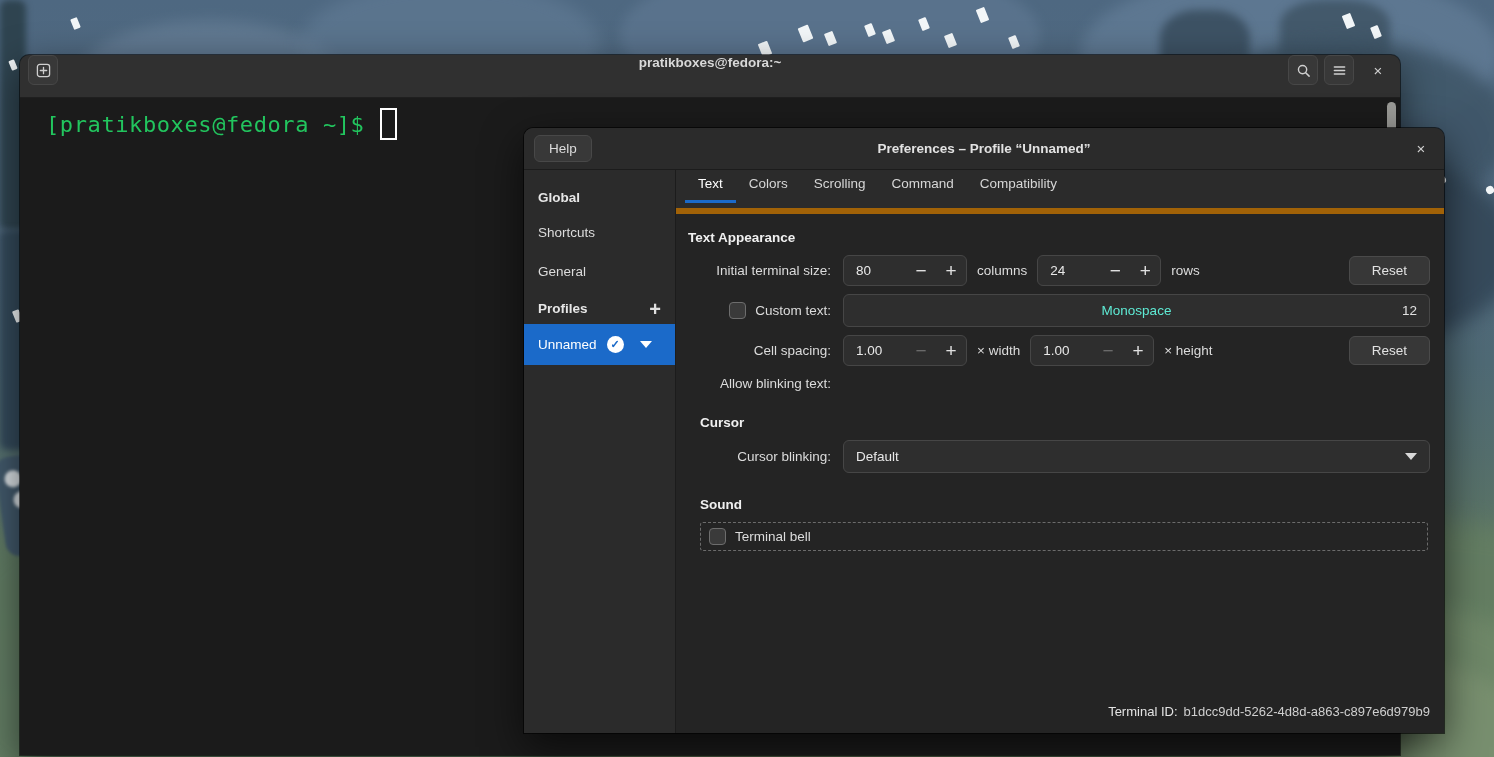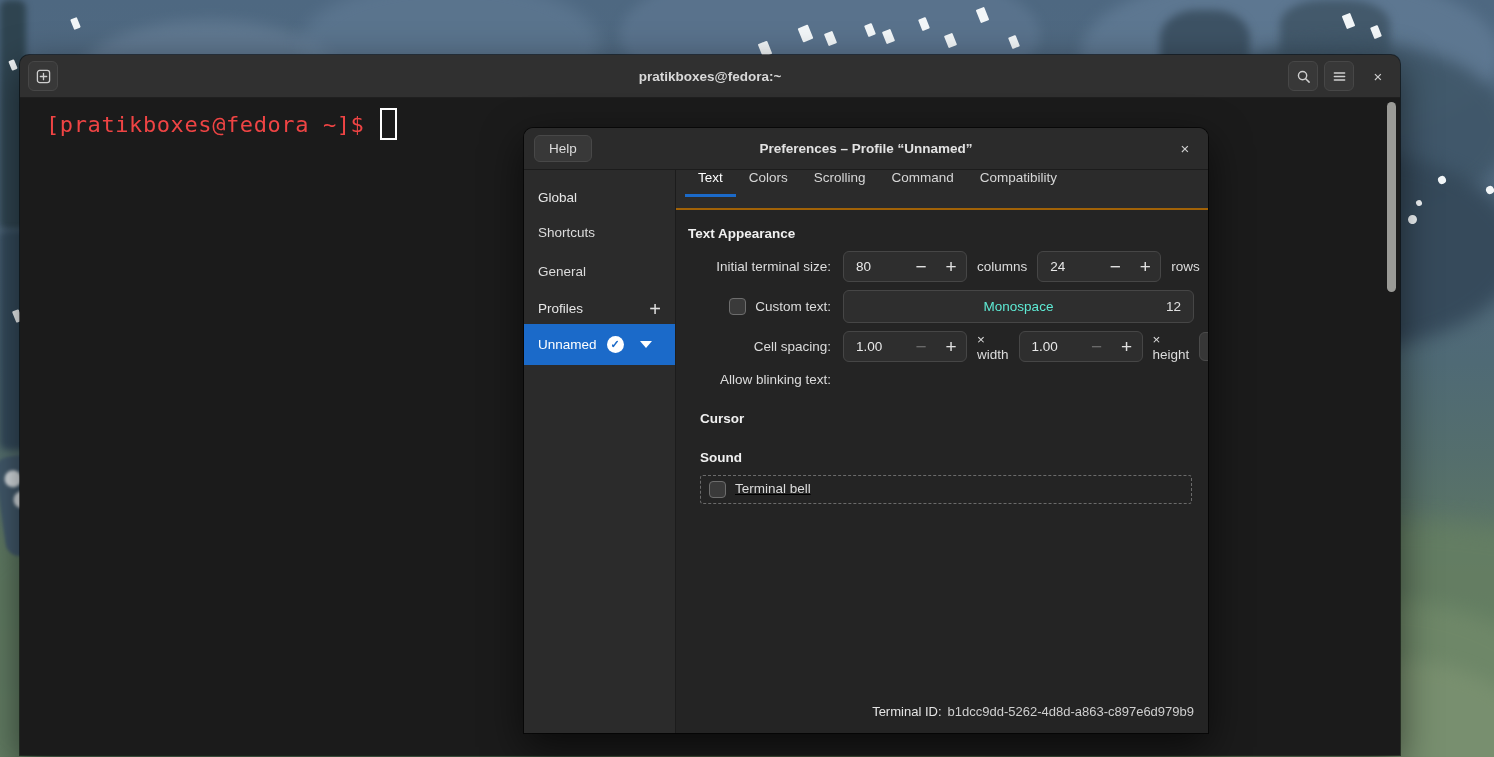--- a/index.html
+++ b/index.html
@@ -105,21 +105,21 @@
     width: 1380px; height: 700px;
     border-radius: 9px 9px 0 0;
     box-shadow: 0 12px 38px rgba(0,0,0,.55), 0 0 0 1px rgba(0,0,0,.55);
     overflow: hidden;
     background: #1b1b1b;
   }
   #titlebar {
     height: 42px;
     background: #303030;
     border-bottom: 1px solid #1f1f1f;
-    display: flex; align-items: center;
+    display: flex; align-items: flex-start;
     padding: 0 8px;
     position: relative;
   }
   #titlebar .title {
     position: absolute; left: 0; right: 0; text-align: center;
     font-size: 13.5px; font-weight: bold; color: #d8d8d8;
     pointer-events: none;
   }
   .tb-btn {
     width: 28px; height: 28px; border-radius: 6px;
@@ -135,41 +135,41 @@
 
   #terminal-body {
     position: relative;
     height: 658px;
     background: #1b1b1b;
     padding: 10px 0 0 26px;
     box-sizing: border-box;
   }
   #prompt-line {
     font-family: "DejaVu Sans Mono", monospace;
-    font-size: 22px; color: #ef4444; white-space: pre;
+    font-size: 22px; color: #22c55e; white-space: pre;
     display: flex; align-items: center; letter-spacing: 0.6px;
   }
   #term-cursor {
     display: inline-block;
     width: 13px; height: 28px;
     border: 2px solid #ffffff;
     background: transparent;
     margin-left: 16px;
   }
   #term-scrollbar {
     position: absolute; right: 4px; top: 4px;
     width: 9px; height: 190px;
     background: #9a9a96; border-radius: 5px;
   }
 
   
   #prefs-dialog {
     position: absolute;
     left: 524px; top: 128px;
-    width: 684px; height: 605px;
+    width: 920px; height: 605px;
     background: #242424;
     border-radius: 9px 9px 0 0;
     box-shadow: 0 14px 40px rgba(0,0,0,.62), 0 0 0 1px rgba(0,0,0,.6);
     overflow: hidden;
     display: flex; flex-direction: column;
   }
   #prefs-header {
     height: 41px; flex: 0 0 41px;
     background: #2b2b2b;
     border-bottom: 1px solid #1c1c1c;
@@ -195,21 +195,21 @@
   #prefs-body { flex: 1; display: flex; min-height: 0; }
 
   #sidebar {
     width: 151px; flex: 0 0 151px;
     background: #2b2b2b;
     border-right: 1px solid #1c1c1c;
     padding-top: 10px;
     display: flex; flex-direction: column;
   }
   .side-head {
-    font-size: 13.5px; font-weight: normal; color: #e6e6e6;
+    font-size: 13.5px; font-weight: bold; color: #e6e6e6;
     padding: 10px 14px 8px 14px;
     display: flex; align-items: flex-end;
   }
   .side-item {
     font-size: 13.5px; color: #dcdcdc;
     padding: 12px 14px;
   }
   .side-add {
     margin-left: auto; font-size: 20px; color: #e0e0e0; line-height: 14px;
   }
@@ -230,23 +230,23 @@
     margin-left: 16px;
     width: 0; height: 0;
     border-left: 6px solid transparent;
     border-right: 6px solid transparent;
     border-top: 7px solid #ffffff;
   }
 
   #content { flex: 1; display: flex; flex-direction: column; background: #242424; min-width: 0; }
 
   #tabs {
-    display: flex; align-items: flex-start;
+    display: flex; align-items: center;
     height: 38px; flex: 0 0 38px;
-    border-bottom: 2px solid #a16207;
+    border-bottom: 6px solid #a16207;
     padding-left: 9px;
     background: #2b2b2b;
   }
   .tab {
     font-size: 13.5px; color: #d6d6d6;
     padding: 0 13px 9px 13px;
     border-bottom: 3px solid transparent;
   }
   .tab.active { color: #ffffff; border-bottom-color: #1b6ac9; }
 
@@ -319,21 +319,21 @@
     width: 0; height: 0;
     border-left: 6px solid transparent;
     border-right: 6px solid transparent;
     border-top: 7px solid #d8d8d8;
   }
 
   .sound-row {
     margin: 0 2px 0 12px;
     border: 1px dashed #6b6b6b; border-radius: 3px;
     padding: 5px 8px;
-    display: flex; align-items: flex-start; text-decoration: underline;
+    display: flex; align-items: center;
   }
 
   #profile-id {
     position: absolute; right: 14px; bottom: 14px;
     font-size: 13px; color: #cfcfcf;
   }
   #profile-id .pid-label { color: #e4e4e4; margin-right: 6px; }
 </style>
 </head>
 <body>
@@ -506,20 +506,27 @@
             <div class="reset-btn">Reset</div>
           </div>
 
           <div class="form-row" style="margin-top:10px;">
             <div class="row-label">Allow blinking text:</div>
           </div>
 
           <div class="section-title spaced">Cursor</div>
 
 
+          <div class="form-row" style="margin-top:7px;">
+            <div class="row-label">Cursor blinking:</div>
+            <div class="combo">
+              <span>Default</span>
+              <span class="arrow"></span>
+            </div>
+          </div>
 
           <div class="section-title spaced">Sound</div>
 
           <div class="sound-row">
             <span class="checkbox"></span>
             <span class="cb-label">Terminal bell</span>
           </div>
 
           <div id="profile-id">
             <span class="pid-label">Terminal ID:</span><span>b1dcc9dd-5262-4d8d-a863-c897e6d979b9</span>

